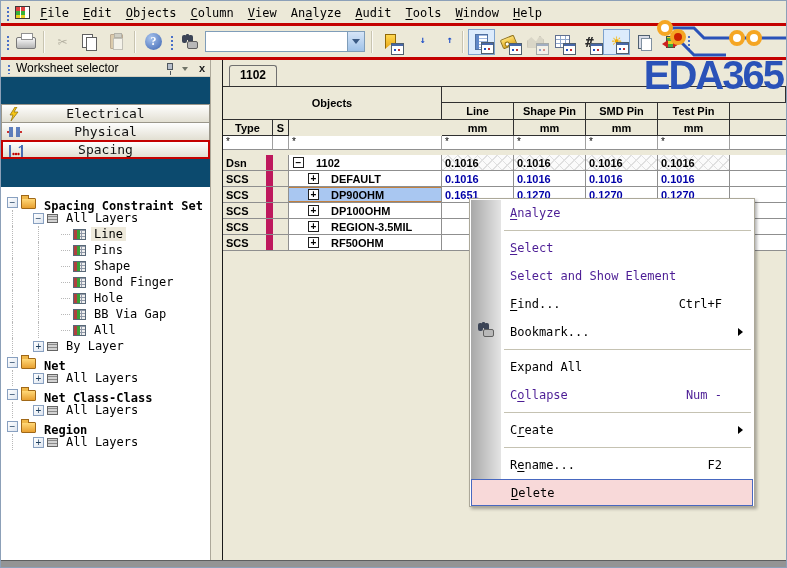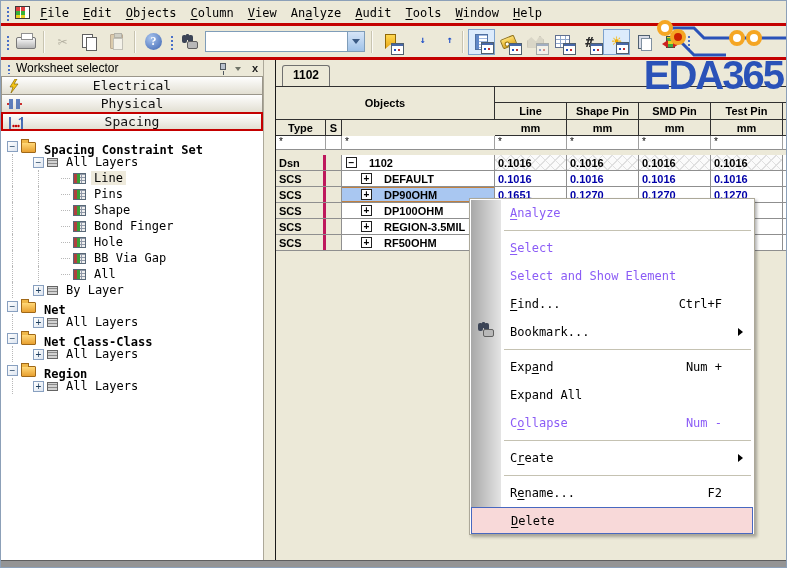--- a/index.html
+++ b/index.html
@@ -82,21 +82,21 @@
   .i-drc::after{right:-9px;border-left:6px solid #cc2020;}
 
   
   .logo{position:absolute;top:12px;right:0;width:192px;height:92px;pointer-events:none;z-index:6;}
   .logo-text{position:absolute;right:3px;top:40px;font:bold 40px "Liberation Sans",sans-serif;
              letter-spacing:-2px;color:#2a52b8;}
   .logo svg{position:absolute;top:0;right:0;}
 
   
   .content{position:absolute;top:59px;left:0;right:0;bottom:7px;display:flex;}
-  .left-panel{width:262px;background:#0c4a6e;display:flex;flex-direction:column;flex:none;}
+  .left-panel{width:209px;background:#0c4a6e;display:flex;flex-direction:column;flex:none;gap:28px;}
   .panel-title{height:17px;background:#ece9d8;display:flex;align-items:center;gap:3px;padding:0 3px;
                font:12px "Liberation Sans",sans-serif;border-bottom:1px solid #d4d0c0;}
   .panel-title .txt{flex:1;}
   .i-pin{width:6px;height:7px;background:#b8c0cc;border:1px solid #50585f;margin-right:6px;position:relative;top:-2px;}
   .i-pin::after{content:"";position:absolute;left:2px;top:7px;width:1px;height:4px;background:#50585f;}
   .i-dd{border:3.5px solid transparent;border-top:4.5px solid #707468;margin:4px 8px 0 0;}
   .i-close{font:bold 11px "Liberation Sans",sans-serif;color:#202020;margin-right:2px;}
   .selector-btn{position:relative;height:19px;border:1px solid #9a968a;margin-top:-1px;
                 background:linear-gradient(#fefefe,#e2dfd2);display:flex;align-items:center;}
   .selector-btn.active{border:2px solid #c40000;}
@@ -141,39 +141,39 @@
   .thead{grid-template-rows:16px 17px 16px;border-top:1px solid #303030;background:#ece9d8;}
   .hc{border-right:1px solid #303030;border-bottom:1px solid #303030;display:flex;
       align-items:center;justify-content:center;}
   .h-objects{grid-column:1/4;grid-row:1/3;}
   .h-strip{grid-column:4/9;grid-row:1;}
   .frow{height:14px;background:#fff;font-weight:normal;}
   .fc{border-right:1px solid #a0a0a0;border-bottom:1px solid #909090;padding:0 3px;font-size:10px;line-height:11px;}
   .gap-row{height:5px;background:#ece9d8;}
   .drow{height:16px;background:#fff;border-bottom:1px solid #8f8f8f;cursor:default;}
   .cell{display:flex;align-items:center;padding:0 3px;overflow:hidden;border-right:1px solid #8f8f8f;}
-  .tcell{background:#ece9d8;border-right:3px solid #be185d;}
+  .tcell{background:#ece9d8;border-right:7px solid #be185d;}
   .scell{background:#ece9d8;}
   .ncell .xbox{flex:none;width:11px;height:11px;border:1px solid #202020;background:#fff;color:#000;
         font:bold 10px/9px "Liberation Sans",sans-serif;text-align:center;margin-right:12px;}
   .vcell{color:#0000a8;}
   .drow.design .vcell{color:#000;font-weight:bold;background-color:#fbfbfb;background-image:
       repeating-linear-gradient(45deg,#e0e0e0 0 1px,transparent 1px 7px),
       repeating-linear-gradient(-45deg,#e0e0e0 0 1px,transparent 1px 7px);}
   .ncell.selected{background:#a9c7f1;box-shadow:inset 0 1px 0 #c08040,inset 0 -1px 0 #c08040;}
   .lastc{border-right:none;}
 
   
   .ctx{position:absolute;left:468px;top:197px;width:286px;background:#fff;border:1px solid #aca899;
        box-shadow:2px 2px 3px rgba(0,0,0,.3);z-index:20;font-size:12px;padding:0;}
   .ctx-gutter{position:absolute;left:1px;top:1px;bottom:1px;width:30px;
        background:linear-gradient(to right,#a8a8a8,#e4e4e4);}
   .ctx-find-icon{position:absolute;left:7px;top:124px;z-index:2;}
   .ctx-item{position:relative;height:28px;display:flex;align-items:center;padding:0 10px 0 40px;z-index:1;}
-  .ctx-item.disabled{color:#8b5cf6;}
+  .ctx-item.disabled{color:#4c1d95;}
   .ctx-item .sc{margin-left:auto;padding-right:22px;}
   .ctx-item .arrow{position:absolute;right:7px;top:10px;border:4px solid transparent;border-left:5px solid #000;}
   .ctx-item u{text-underline-offset:2px;}
   .ctx-sep{height:7px;position:relative;z-index:1;}
   .ctx-sep::after{content:"";position:absolute;left:34px;right:3px;top:3px;border-top:1px solid #c5c2b2;}
   .ctx-item.highlight{background:#f8d9d9;border:1px solid #4868c0;margin:0 1px;height:27px;padding-left:39px;}
 
   
   .statusbar{position:absolute;left:0;right:0;bottom:0;height:7px;background:#949494;border-top:1px solid #5e5e5e;}
 
@@ -568,24 +568,20 @@
       <div class="ctx-item">
         <span class="ctx-label"><u>F</u>ind...</span>
         <span class="sc">Ctrl+F</span>
       </div>
       <div class="ctx-item">
         <span class="ctx-label">Bookmark...</span>
         <span class="arrow"></span>
       </div>
       <div class="ctx-sep"></div>
       <div class="ctx-item">
-        <span class="ctx-label">Exp<u>a</u>nd</span>
-        <span class="sc">Num +</span>
-      </div>
-      <div class="ctx-item">
         <span class="ctx-label">Expand All</span>
       </div>
       <div class="ctx-item disabled">
         <span class="ctx-label">C<u>o</u>llapse</span>
         <span class="sc">Num -</span>
       </div>
       <div class="ctx-sep"></div>
       <div class="ctx-item">
         <span class="ctx-label">C<u>r</u>eate</span>
         <span class="arrow"></span>

